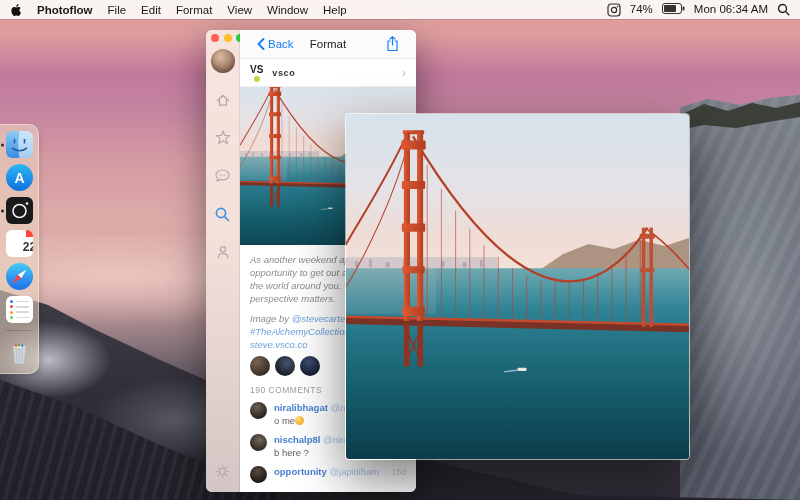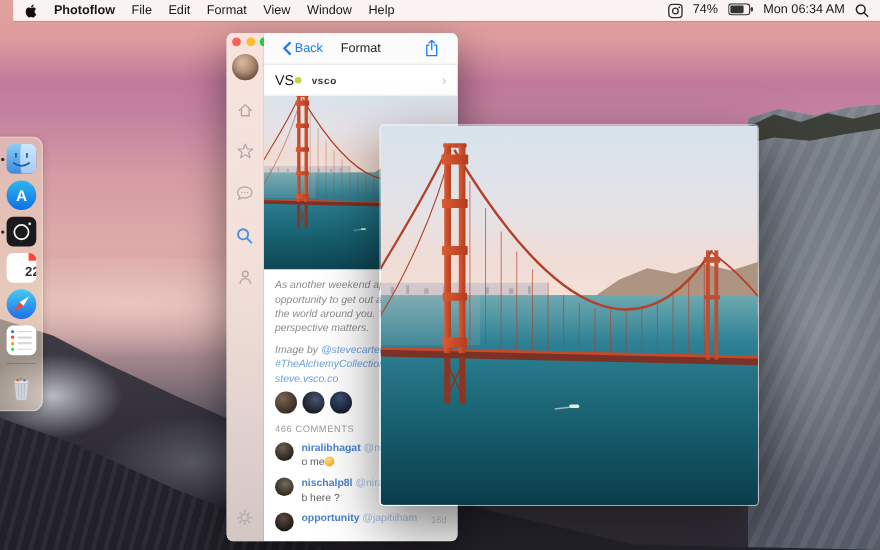--- a/index.html
+++ b/index.html
@@ -29,21 +29,21 @@
       radial-gradient(ellipse 130px 80px at 2% 96%,rgba(175,180,190,.55),transparent 72%),
       radial-gradient(ellipse 120px 60px at 22% 84%,rgba(150,155,165,.4),transparent 70%),
       linear-gradient(180deg,#6e6670 0%,#4a4650 45%,#312e38 80%,#26242c 100%);}
   .wp-rocks-dark{position:absolute;inset:0;
     clip-path:polygon(0 76%,9% 81%,20% 89%,31% 96%,37% 100%,0 100%);
     background:
       repeating-linear-gradient(105deg,rgba(255,255,255,.05) 0 4px,transparent 4px 11px),
       linear-gradient(180deg,#35323c,#211f27);}
 
   
-  .menubar{position:absolute;top:0;left:12px;right:0;height:19px;z-index:50;
+  .menubar{position:absolute;top:0;left:0;right:0;height:19px;z-index:50;
     background:rgba(252,250,248,.93);display:flex;align-items:center;
     padding:0 10px;font-size:11.5px;color:#171717;box-shadow:0 .5px 0 rgba(0,0,0,.25);}
   .mb-left{display:flex;align-items:center;gap:15px;}
   .mb-app{font-weight:bold;}
   .mb-item{white-space:nowrap;}
   .mb-right{margin-left:auto;display:flex;align-items:flex-start;gap:9px;}
   .mb-clock{font-weight:500;}
 
   
   .dock{position:absolute;left:0;top:124px;width:39px;z-index:10;
@@ -88,21 +88,21 @@
 
   .fw-main{flex:1;display:flex;flex-direction:column;position:relative;background:#fff;min-width:0;}
   .fw-header{height:29px;flex-shrink:0;border-bottom:1px solid #e7e7e7;background:#fbfbfb;
     display:flex;align-items:center;padding:0 17px;position:relative;}
   .back-btn{display:flex;align-items:center;gap:3px;color:#157efb;font-size:11.5px;}
   .fw-title{position:absolute;left:0;right:0;text-align:center;font-size:11.5px;color:#222;pointer-events:none;}
   .share-btn{margin-left:auto;display:flex;align-items:center;z-index:1;}
 
   .vsco-row{height:28px;flex-shrink:0;border-bottom:1px solid #f0f0f0;
     display:flex;align-items:center;padding:0 10px;gap:9px;}
-  .vsco-logo{display:flex;align-items:center;gap:1px;font-size:13px;font-weight:normal;color:#222;}
+  .vsco-logo{display:flex;align-items:center;gap:1px;font-size:10px;font-weight:bold;color:#222;flex-direction:column;}
   .vsco-dot{width:6px;height:6px;border-radius:50%;background:#c9d23c;display:inline-block;}
   .vsco-name{font-size:9px;font-weight:bold;letter-spacing:.6px;color:#333;}
   .row-chevron{margin-left:auto;color:#c8c8cd;font-size:13px;line-height:1;}
 
   .photo-feed{height:158px;flex-shrink:0;overflow:hidden;position:relative;}
   .bridge-svg{display:block;width:100%;height:100%;}
 
   .caption{padding:8px 10px 0;font-size:9.5px;line-height:13px;font-style:italic;color:#8d8d8d;overflow:hidden;}
   .cap-line{white-space:nowrap;}
   .credit{padding:7px 10px 0;font-size:9.5px;line-height:13px;font-style:italic;color:#8d8d8d;overflow:hidden;white-space:nowrap;}
@@ -459,21 +459,21 @@
         <span class="cap-link">#TheAlchemyCollection</span><span> Q1</span><br>
         <span class="cap-link">steve.vsco.co</span>
       </div>
 
       <div class="like-avatars">
         <span class="la la1"></span>
         <span class="la la2"></span>
         <span class="la la3"></span>
       </div>
 
-      <div class="c-header">466 COMMENTS</div>
+      <div class="c-header">190 COMMENTS</div>
 
       <div class="comment">
         <span class="c-av cav1"></span>
         <div class="c-body">
           <div class="c-userline"><span class="c-user">niralibhagat</span> <span class="c-mention">@nischalp8l</span></div>
           <div class="c-text"><span>o me</span><span class="joy"></span></div>
         </div>
       </div>
       <div class="comment">
         <span class="c-av cav2"></span>

